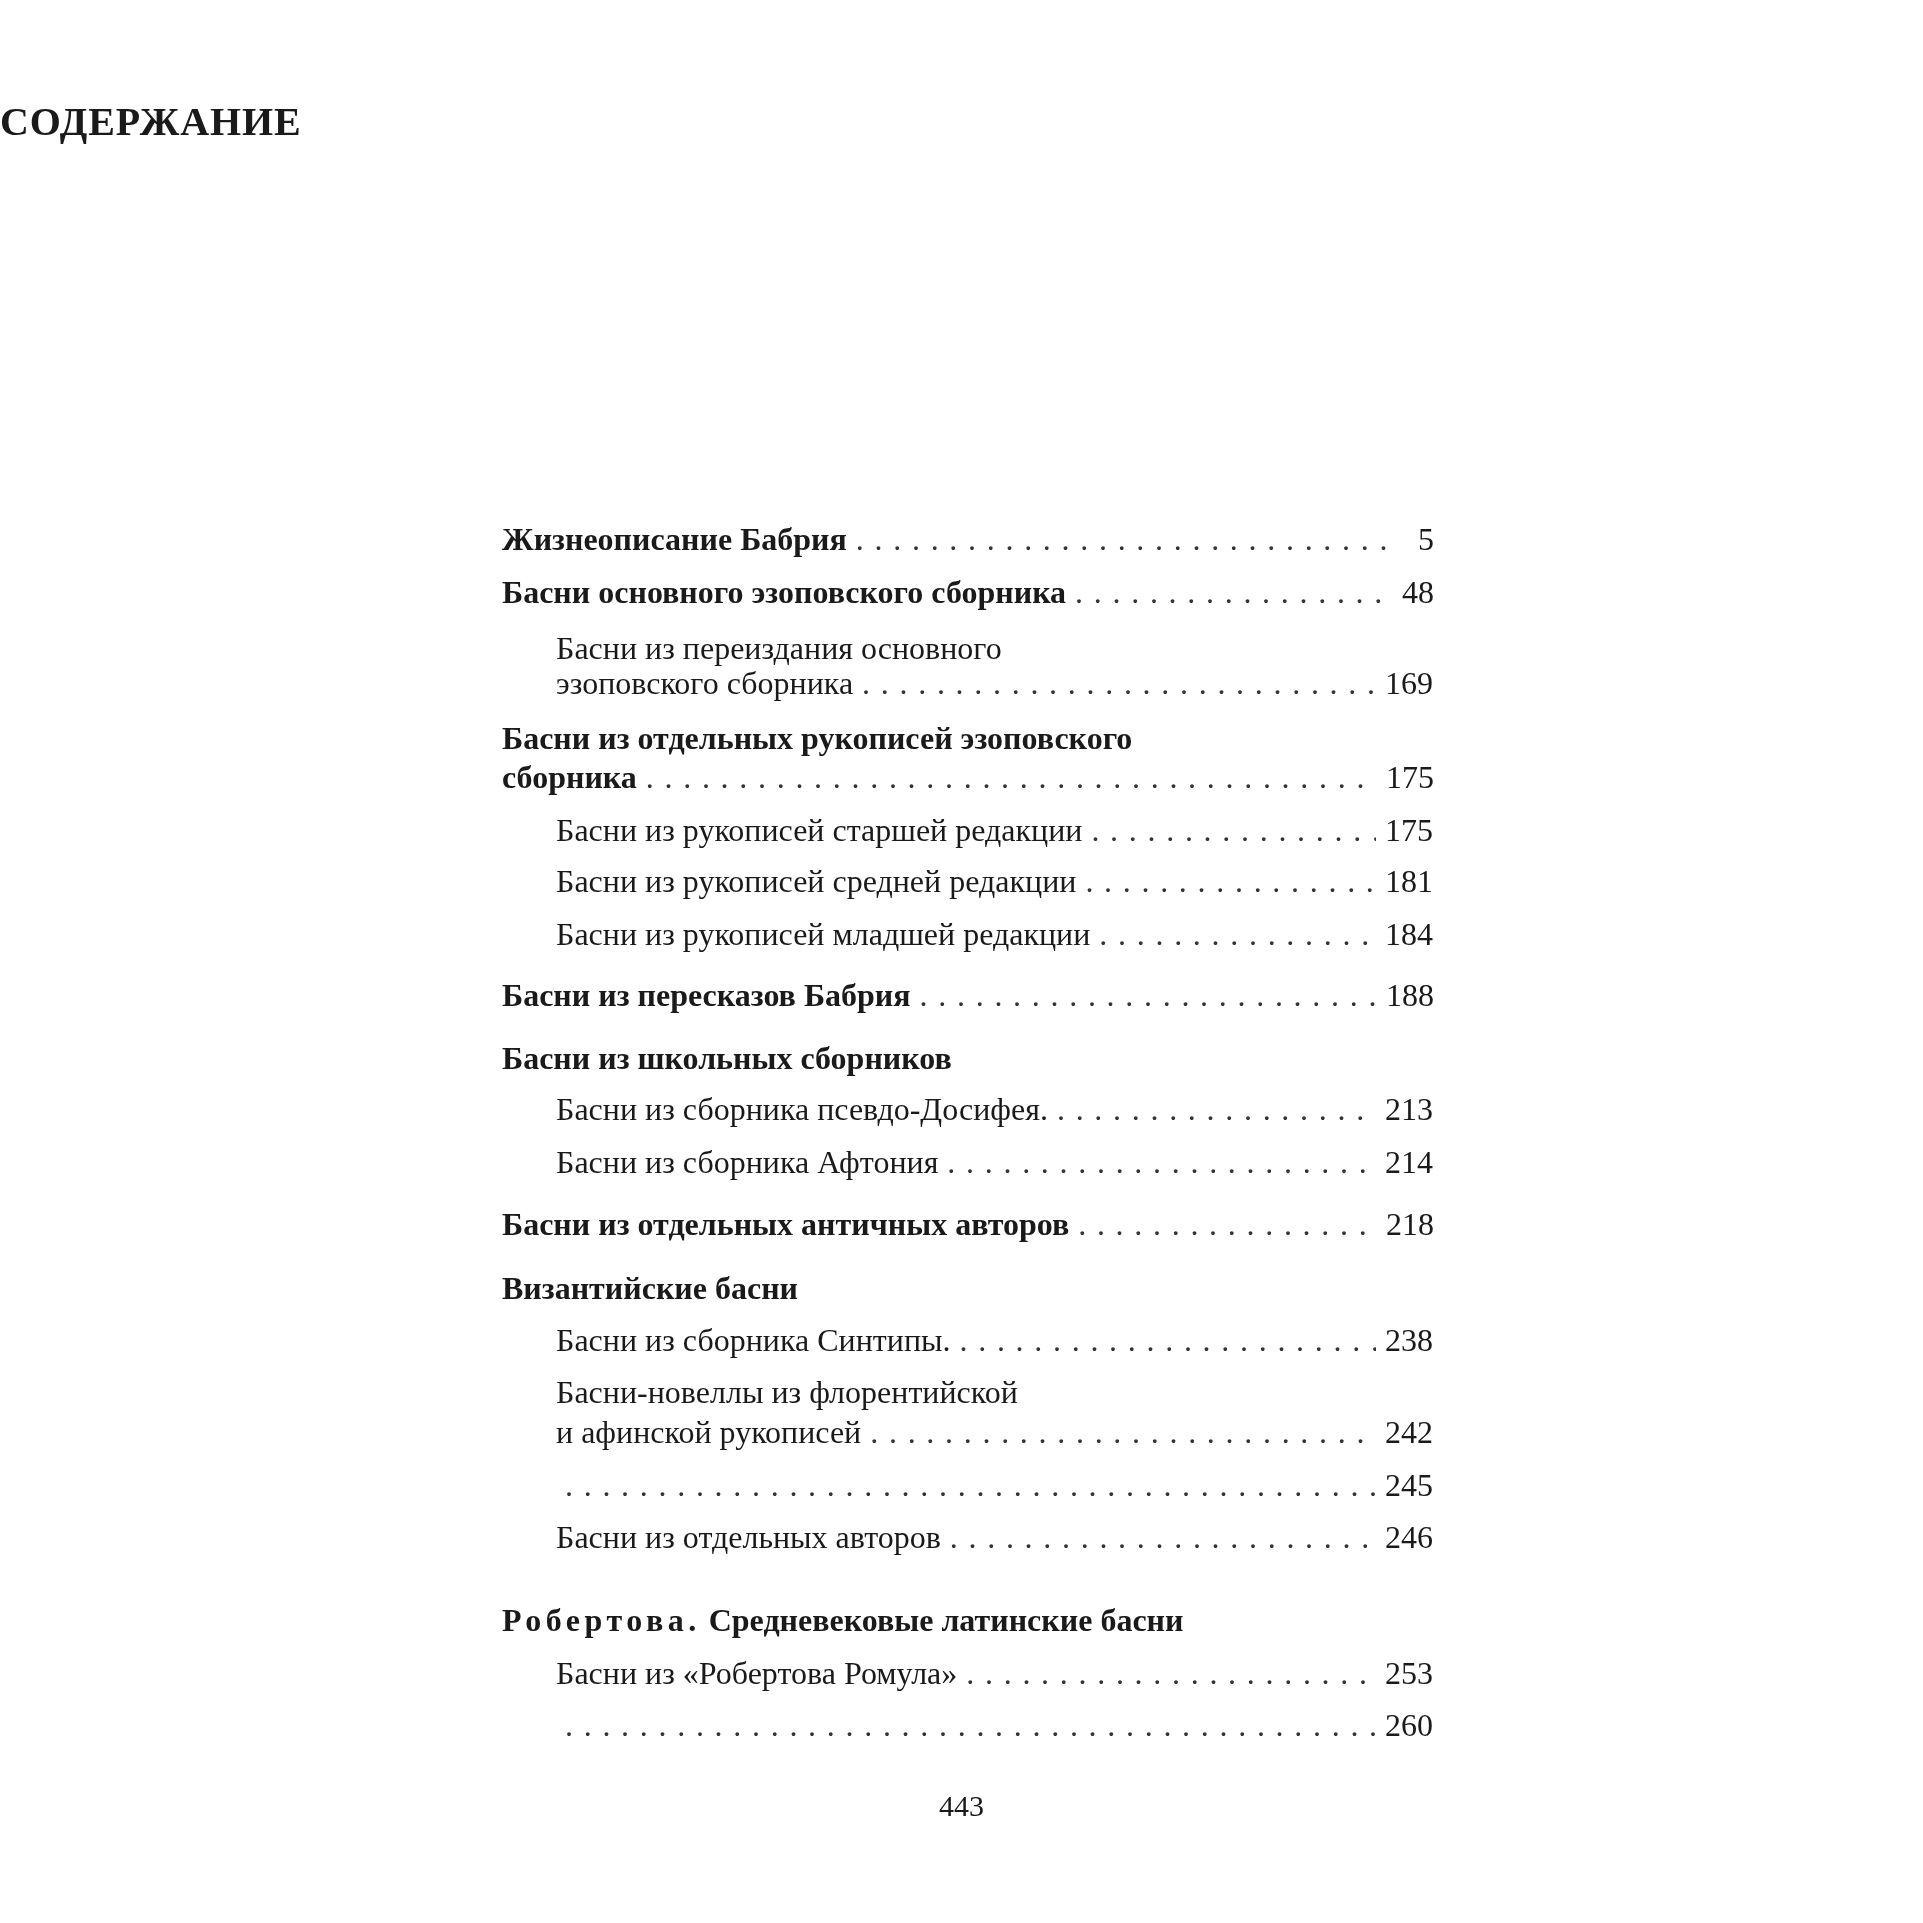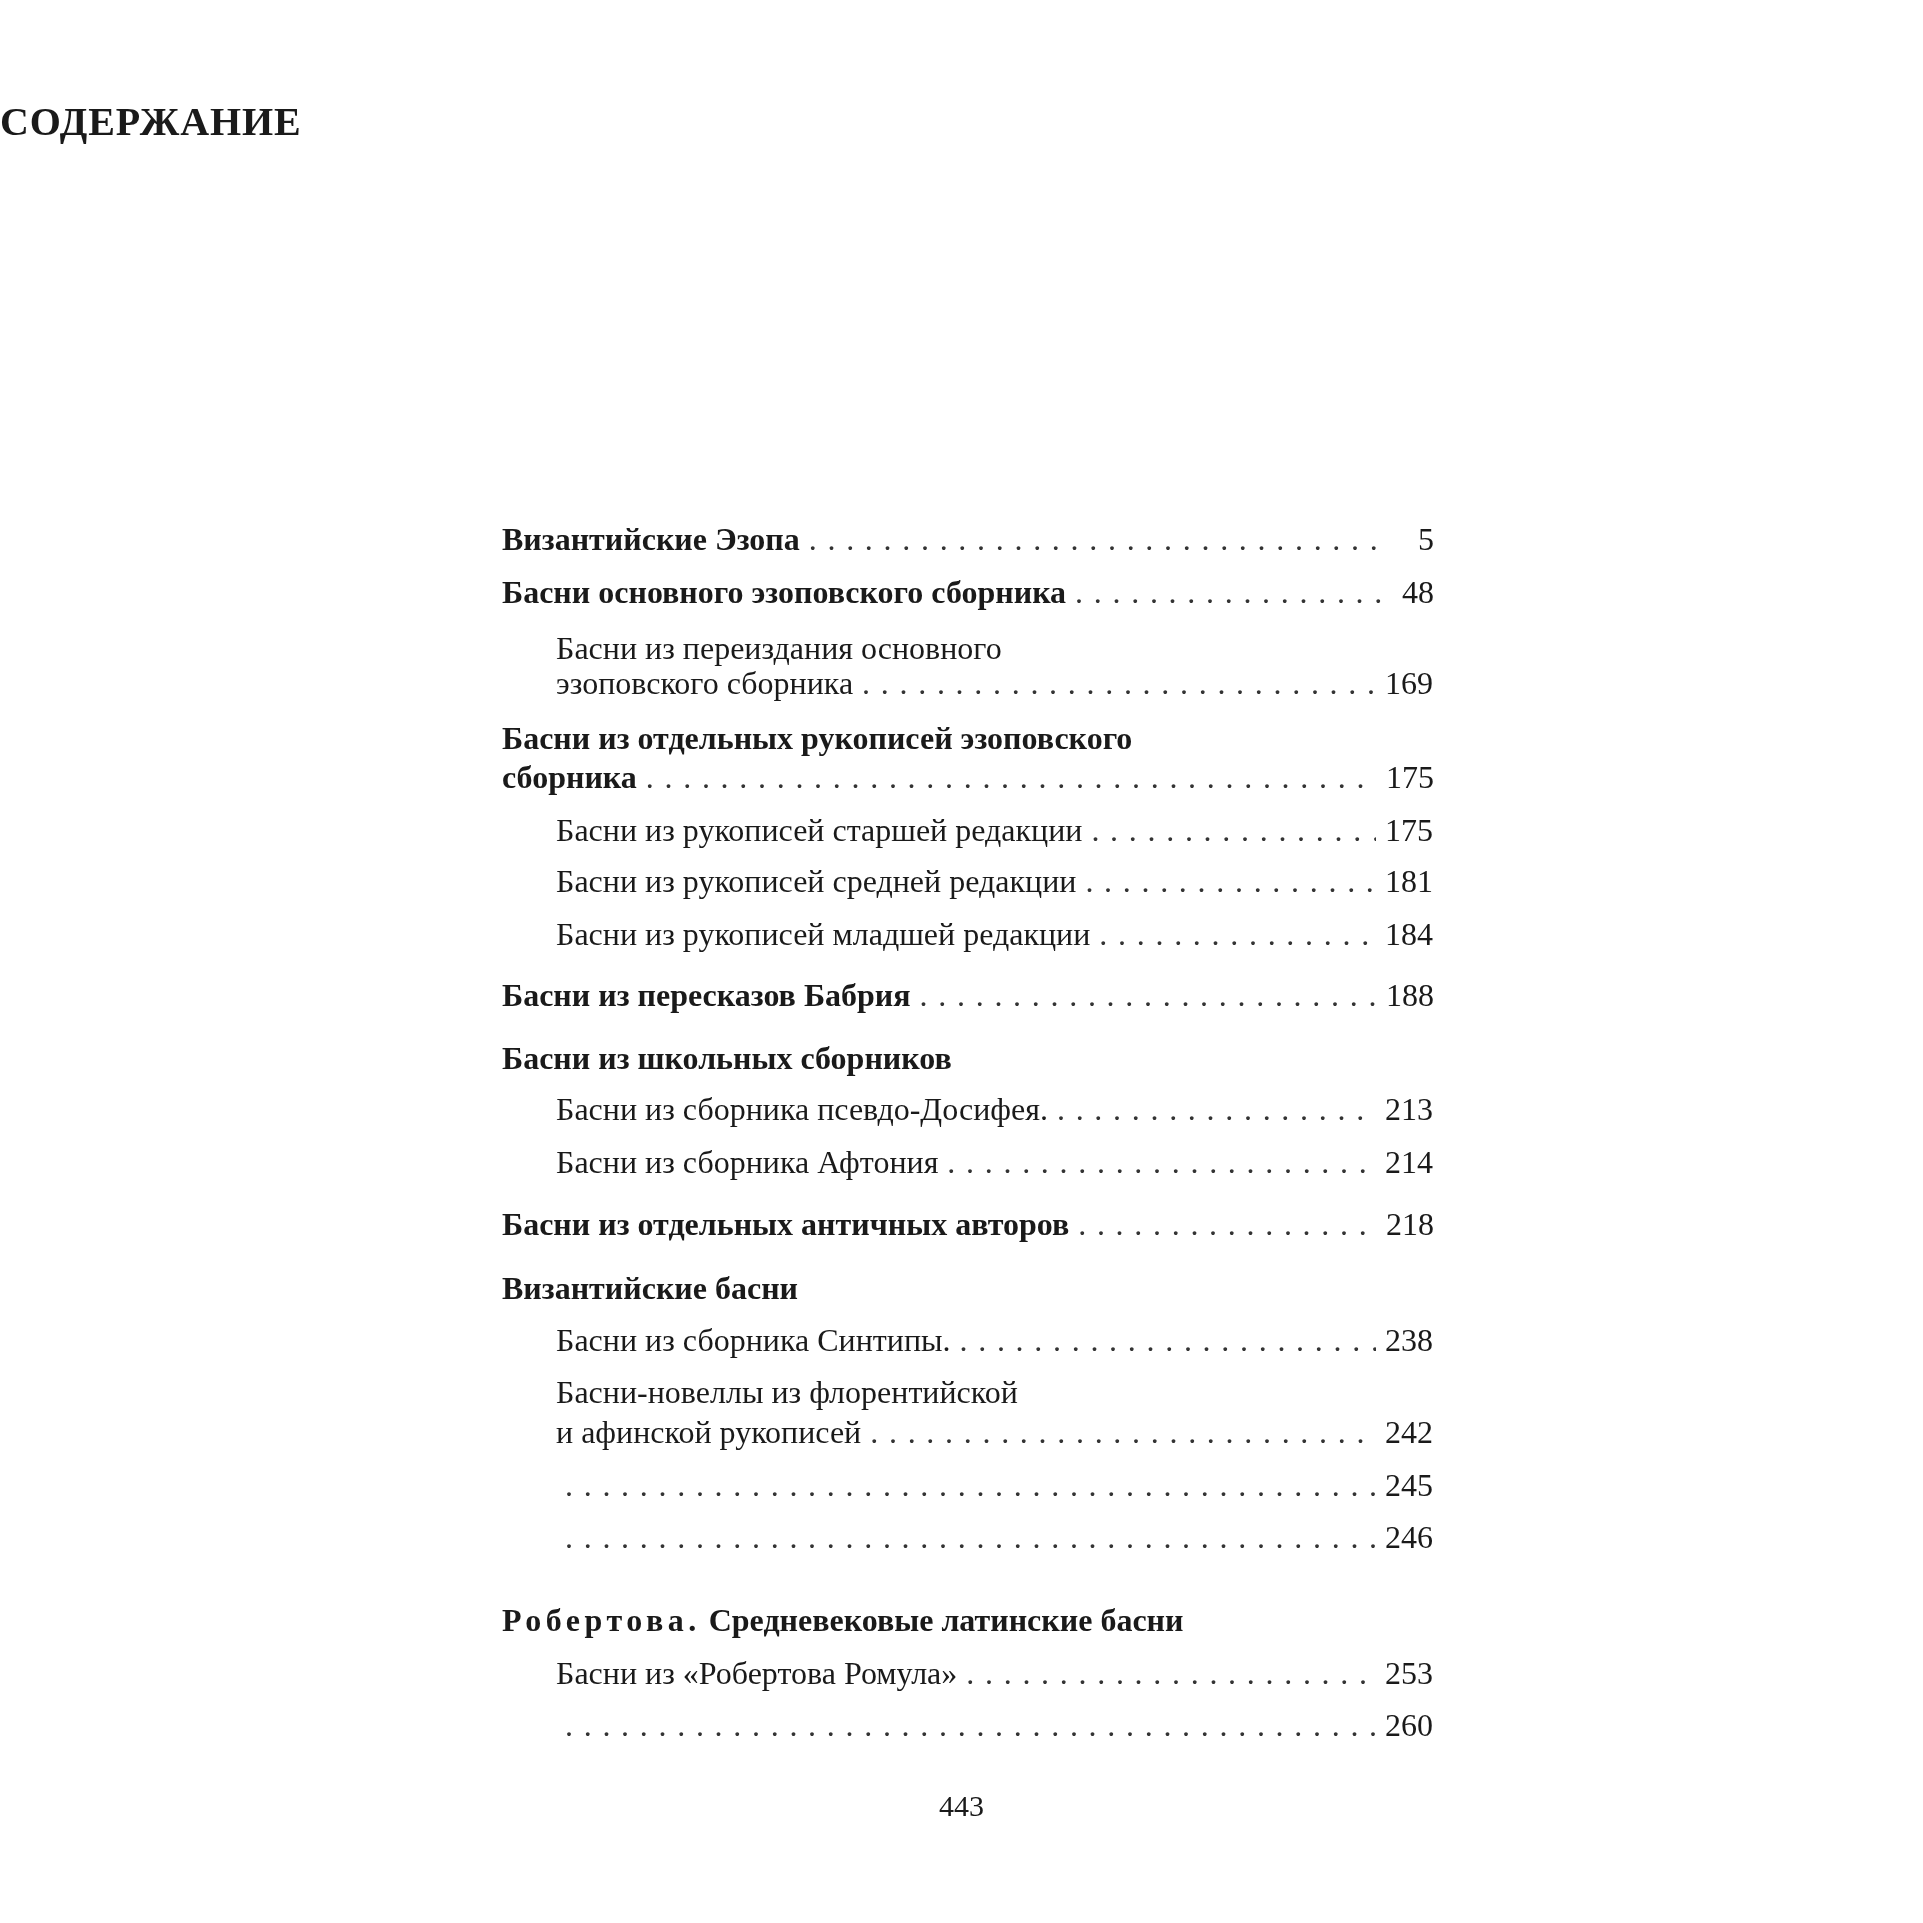--- a/index.html
+++ b/index.html
@@ -18,21 +18,21 @@
   .dots::before { content: ". . . . . . . . . . . . . . . . . . . . . . . . . . . . . . . . . . . . . . . . . . . . . . . . . . . . . . . . . . . . . . . . . . . . . . . . . . . . . . . . . . . . . . . ."; letter-spacing: 0; word-spacing: 2.7px; }
   .pg { flex: 0 0 auto; text-align: right; min-width: 36px; font-weight: normal; }
   .folio { position: absolute; left: 0; width: 1923px; top: 1789px; text-align: center; font-size: 30px; }
 </style>
 </head>
 <body>
 
 <div class="title">СОДЕРЖАНИЕ</div>
 
 <div class="row bold" style="top:517px">
-  <span class="lbl">Византийские Эзопа</span>
+  <span class="lbl">Жизнеописание Бабрия</span>
   <span class="dots"></span>
   <span class="pg">5</span>
 </div>
 
 <div class="row bold" style="top:570px">
   <span class="lbl">Басни основного эзоповского сборника</span>
   <span class="dots"></span>
   <span class="pg">48</span>
 </div>
 
@@ -118,20 +118,21 @@
   <span class="dots"></span>
   <span class="pg">242</span>
 </div>
 
 <div class="row sub" style="top:1463px">
   <span class="dots"></span>
   <span class="pg">245</span>
 </div>
 
 <div class="row sub" style="top:1515px">
+  <span class="lbl">Басни из отдельных авторов</span>
   <span class="dots"></span>
   <span class="pg">246</span>
 </div>
 
 <div class="row bold" style="top:1598px">
   <span class="lbl">
     <span class="lbl spaced">Робертова.</span>
     <span>Средневековые латинские басни</span>
   </span>
 </div>

